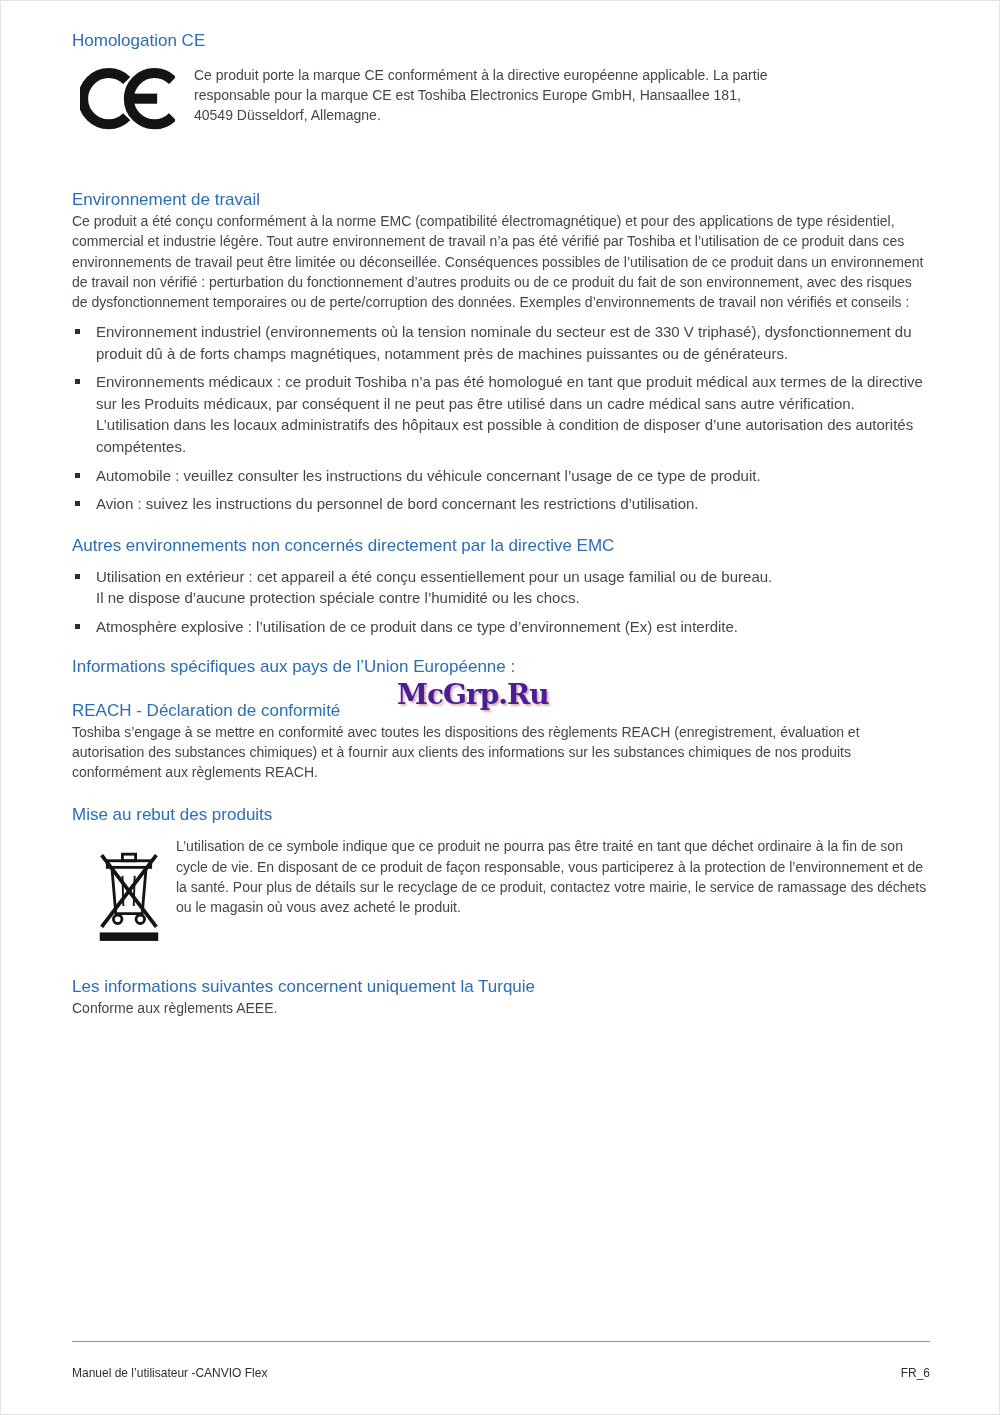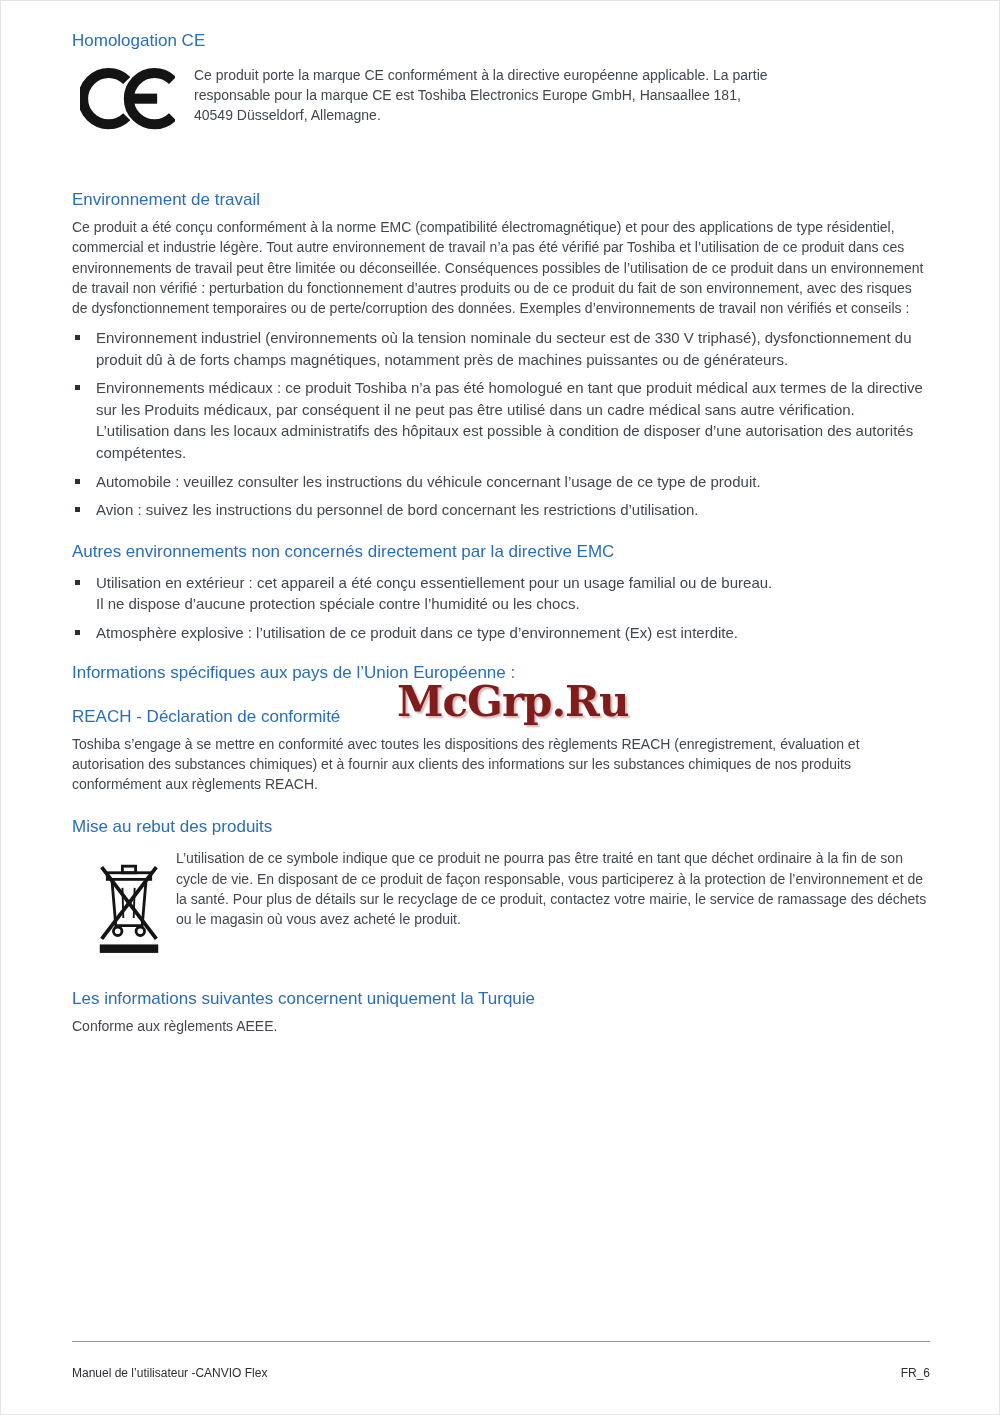--- a/index.html
+++ b/index.html
@@ -20,40 +20,40 @@
   p  { margin: 0; font-size: 14px; line-height: 1.44; }
   .pre { white-space: pre-line; }
 
   .s-homologation { margin-top: 29px; }
   .s-env          { margin-top: 54px; }
   .s-autres       { margin-top: 20px; }
   .s-infos        { margin-top: 18px; }
   .s-reach        { margin-top: 22px; }
   .s-rebut        { margin-top: 22px; }
   .s-turquie      { margin-top: 30px; }
-  .after-h       { margin-top: 6px; }
+  .after-h       { }
 
   ul { list-style: none; margin: 9px 0 0; padding: 0; font-size: 15px; line-height: 1.44; }
   li { position: relative; padding-left: 24px; margin-bottom: 7px; }
   li::before {
     content: ""; position: absolute; left: 3px; top: 8px;
     width: 5px; height: 5px; background: #2b2f36;
   }
 
   .media-row { display: flex; align-items: flex-start; margin-top: 13px; }
   .ce-logo   { flex: 0 0 auto; width: 95px; margin: 2px 19px 0 8px; }
   .weee-row  { display: flex; align-items: flex-start; margin-top: 10px; }
   .weee-icon { flex: 0 0 auto; width: 66px; margin: 2px 14px 0 24px; }
   .media-row p, .weee-row p { flex: 1 1 auto; }
 
   .watermark {
     position: absolute; left: 396px; top: 680px; z-index: 5;
     font-family: "DejaVu Serif", "Liberation Serif", serif;
-    font-weight: 700; font-size: 42px; line-height: 1;
-    color: #7f1d1d;
+    font-weight: 700; font-size: 28px; line-height: 1;
+    color: #4c1d95;
     text-shadow: 2px 2px 2px rgba(120, 0, 0, 0.30);
     letter-spacing: -1px;
     text-align: center;
   }
 
   footer {
     position: absolute; left: 71px; width: 858px; top: 1340px;
     border-top: 1px solid #8f9399; padding-top: 24px;
     display: flex; justify-content: space-between; align-items: baseline;
     font-size: 12px; color: #2b2f36;

